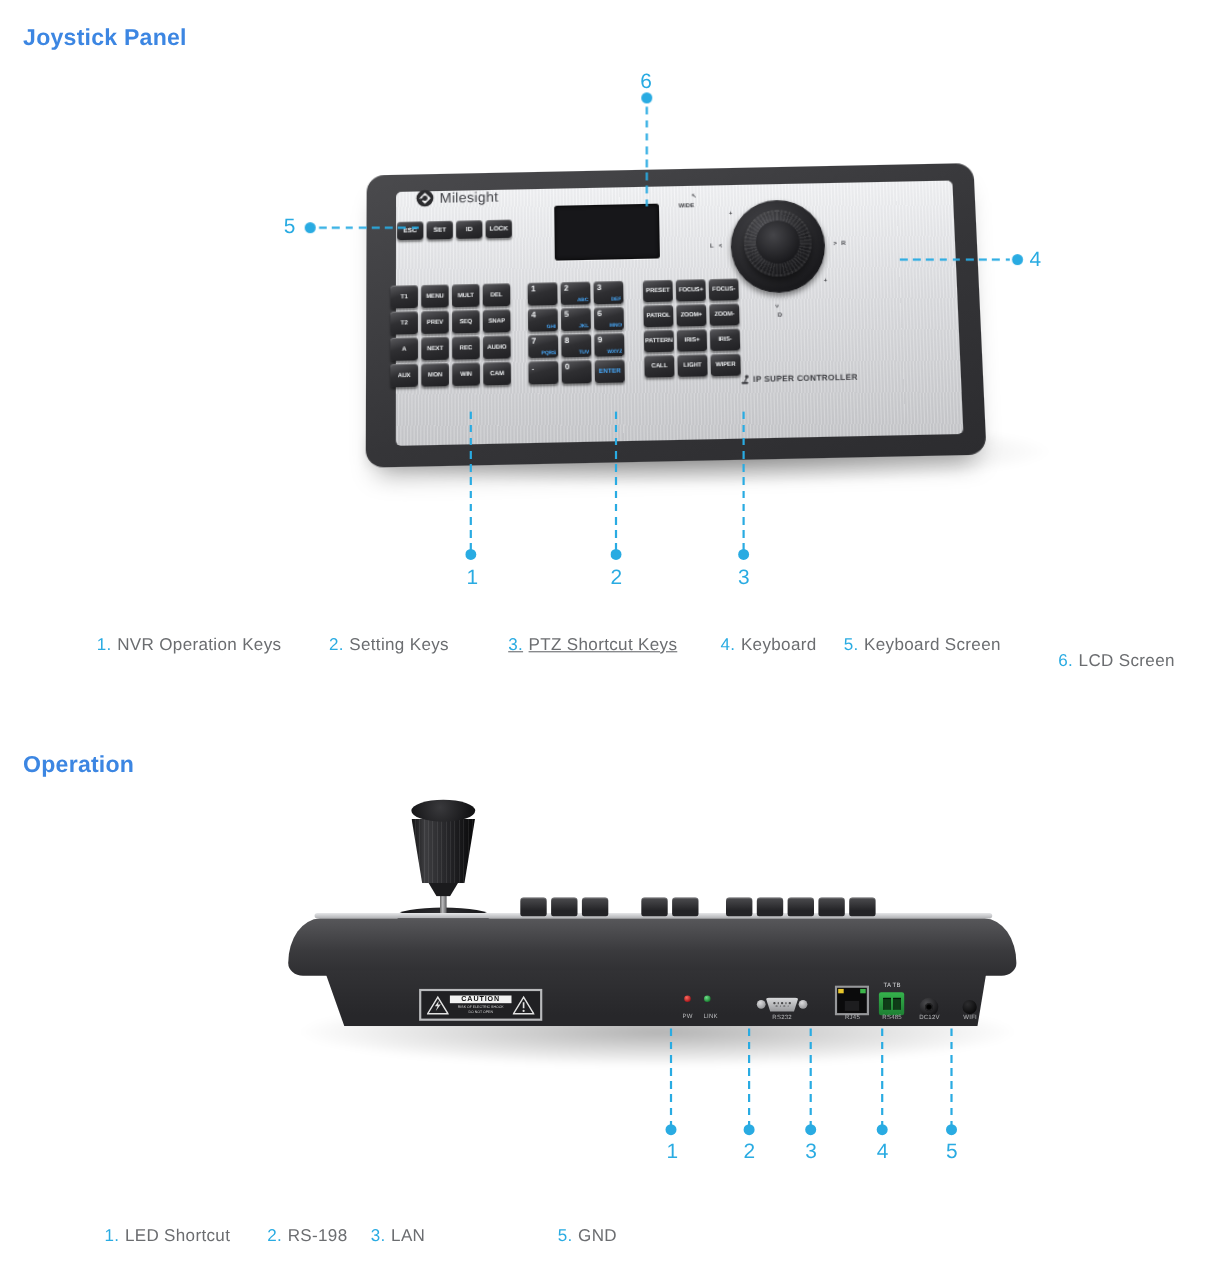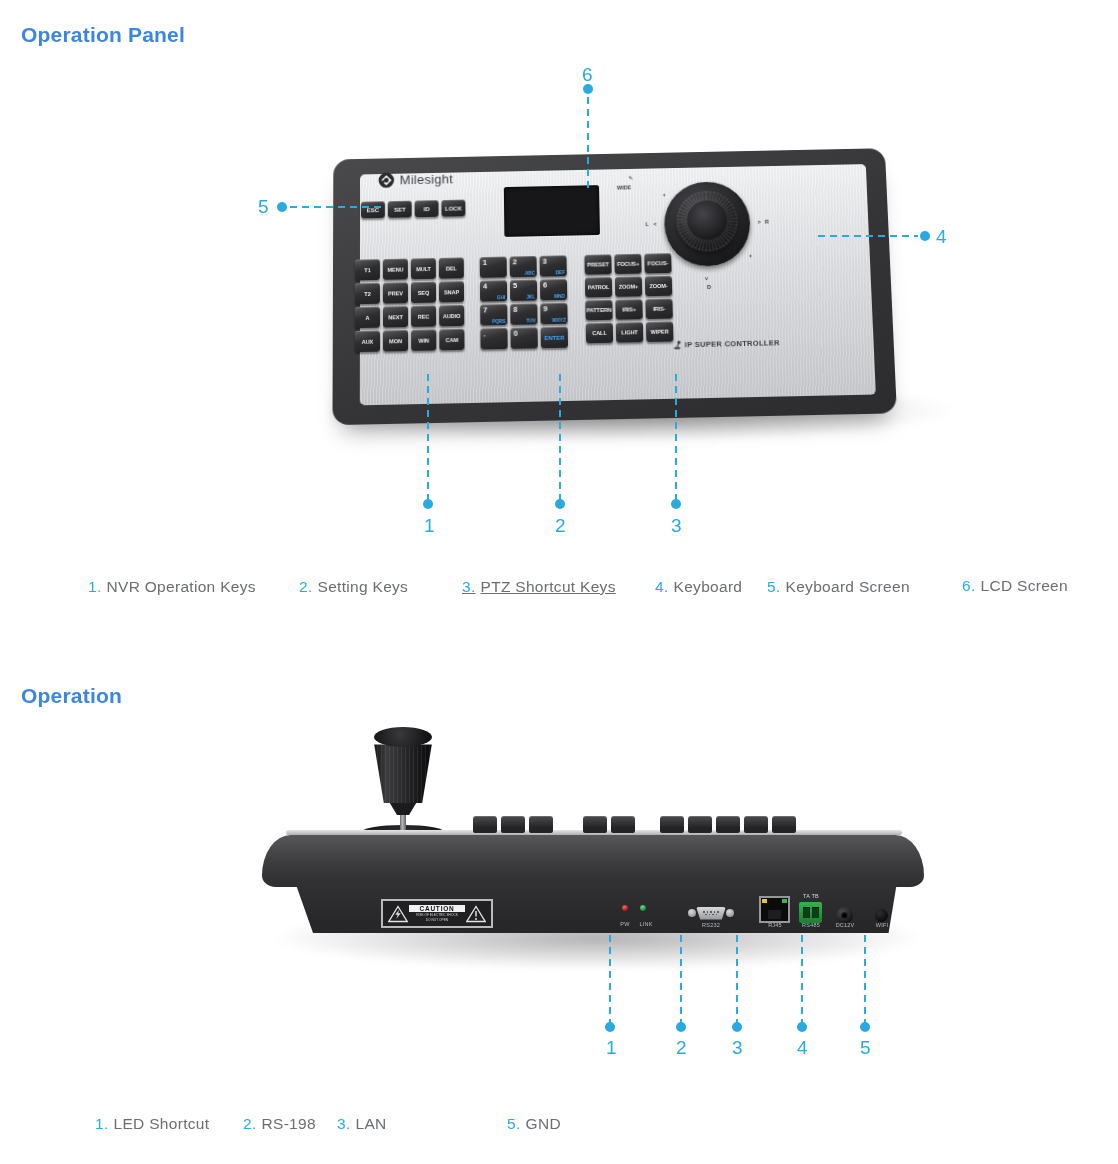--- a/index.html
+++ b/index.html
@@ -135,21 +135,21 @@
   .wifi { position:absolute; left:580px; top:27px; width:13px; height:13px; border-radius:50%;
     background:radial-gradient(circle at 36% 30%, #2e2e30, #0a0a0b 75%); }
   .gnd { position:absolute; left:607px; top:27px; width:13px; height:13px; border-radius:50%;
     background:radial-gradient(circle at 36% 30%, #ececee, #8e8f92 80%); }
 </style>
 </head>
 <body>
 
 <div class="stage">
 
-  <div class="sec-title" style="left:21px; top:23px;">Operation Panel</div>
+  <div class="sec-title" style="left:21px; top:23px;">Joystick Panel</div>
 
   <div class="op-shadow"></div>
 
   <div class="op-device">
     <div class="op-face"></div>
 
     <div class="brand">
       <svg width="17" height="17" viewBox="0 0 24 24">
         <circle cx="12" cy="12" r="11" fill="#2b2b2e"></circle>
         <path d="M12 4.5 L19.5 12 L12 19.5 L4.5 12 Z" fill="#f4f4f5"></path>
@@ -298,21 +298,21 @@
 
   <div class="dv" style="left:675px; top:374px; height:126px;"></div>
   <div class="dot" style="left:671px; top:499px;"></div>
   <div class="conum" style="left:671px; top:515px;">3</div>
 
   <div class="leg" style="left:88px; top:578px;"><span class="n">1.</span><span>NVR Operation Keys</span></div>
   <div class="leg" style="left:299px; top:578px;"><span class="n">2.</span><span>Setting Keys</span></div>
   <div class="leg" style="left:462px; top:578px;text-decoration:underline;"><span class="n">3.</span><span>PTZ Shortcut Keys</span></div>
   <div class="leg" style="left:655px; top:578px;"><span class="n">4.</span><span>Keyboard</span></div>
   <div class="leg" style="left:767px; top:578px;"><span class="n">5.</span><span>Keyboard Screen</span></div>
-  <div class="leg" style="left:962px; top:577px;"><span class="n">6.</span><span>LCD Screen</span></div>
+  <div class="leg" style="left:962px; top:592px;"><span class="n">6.</span><span>LCD Screen</span></div>
 
   <div class="sec-title" style="left:21px; top:684px;">Operation</div>
 
   <div class="if-shadow"></div>
 
   <div class="if-device">
 
     <div class="jk-base"></div>
     <div class="jk-shaft"></div>
     <div class="jk-neck"></div>

